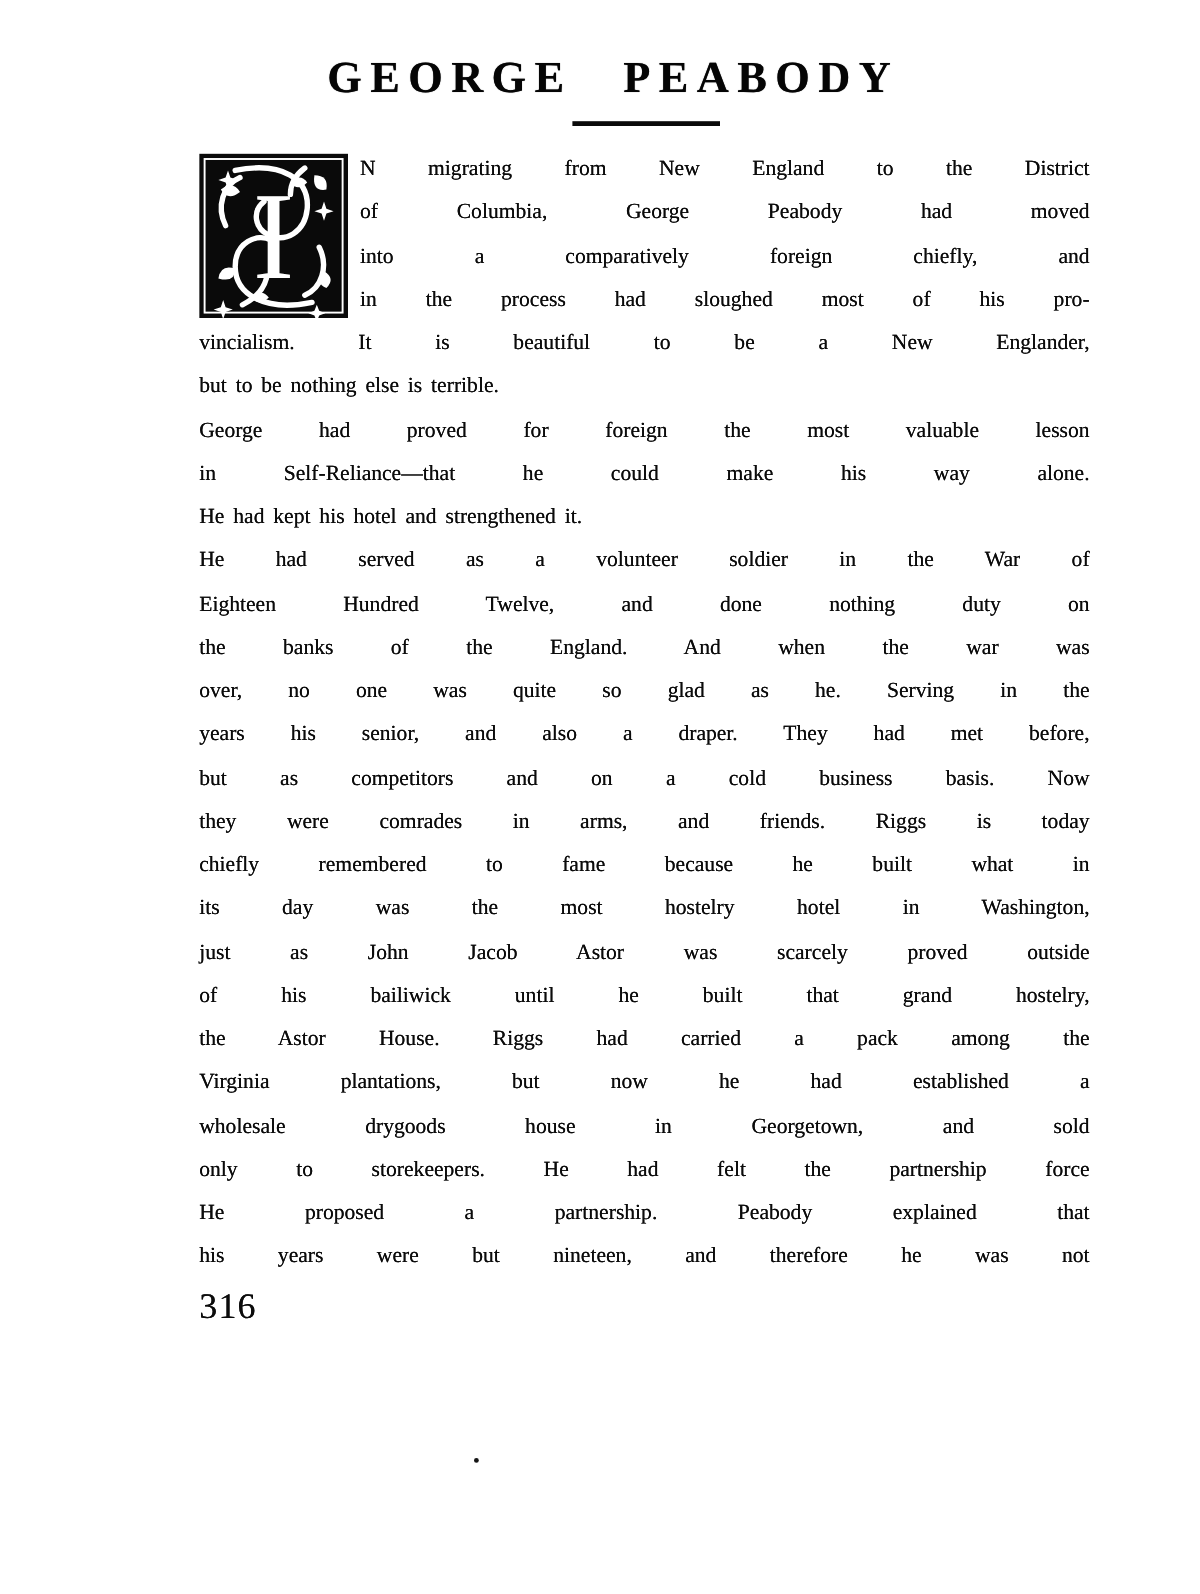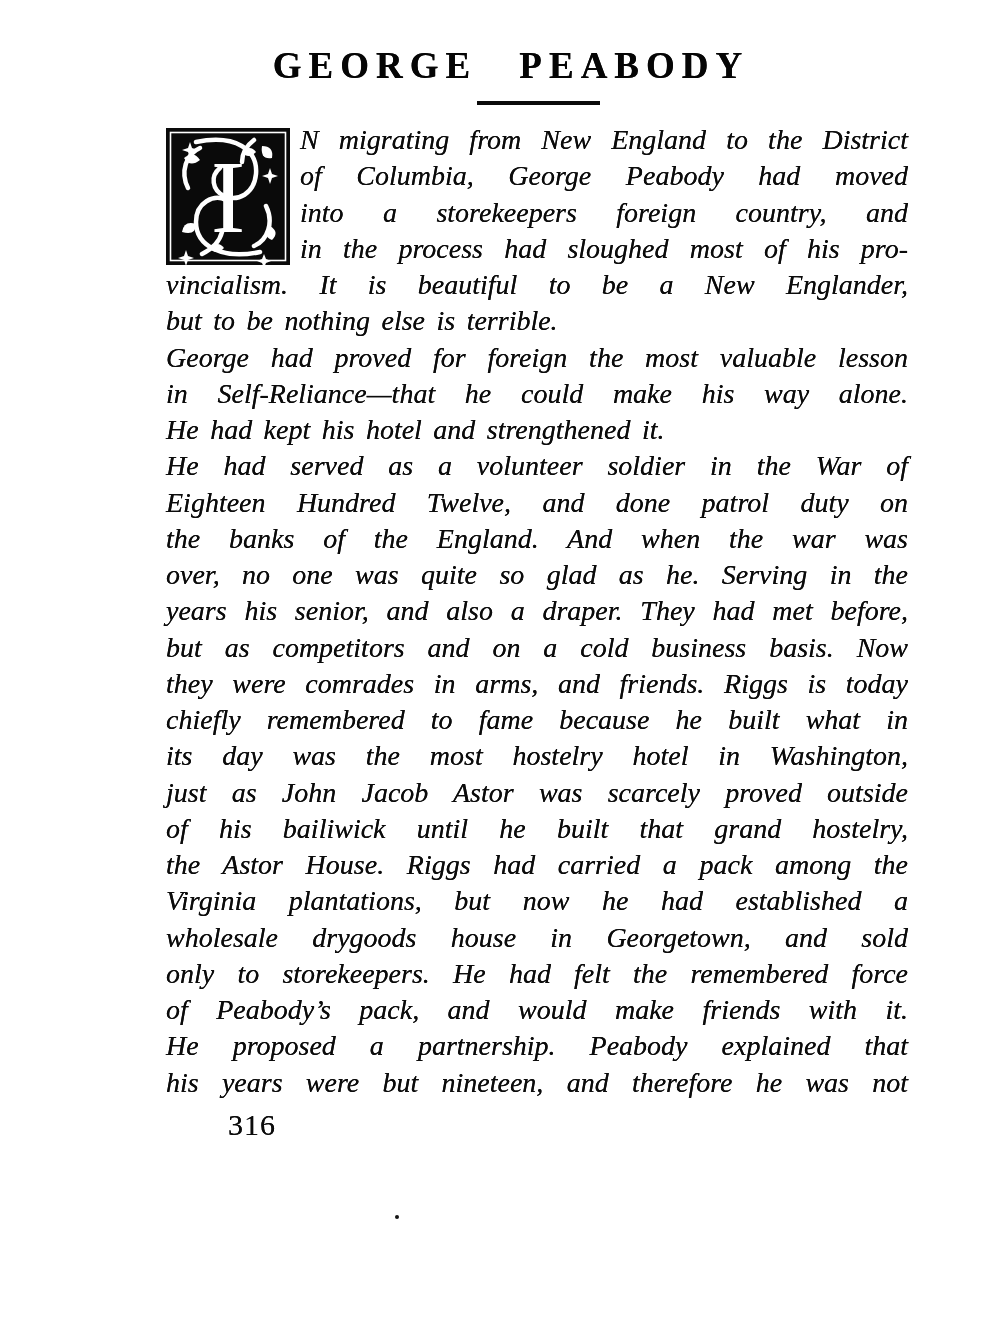--- a/index.html
+++ b/index.html
@@ -43,33 +43,31 @@
     width: 742px;
   }
   .dropcap {
     float: left;
     width: 124px;
     height: 137px;
     margin: 6px 10px 2px 0;
   }
   .dropcap svg { display: block; }
   .line {
-    font-size: 28px;
+    font-size: 18px;
     line-height: 36.25px;
     height: 36.25px;
     text-align: justify;
     white-space: nowrap;
     text-shadow: 0 0 0.55px rgba(0,0,0,0.9);
-    font-style: italic;
   }
   .just  { text-align-last: justify; }
   .short { text-align-last: left; word-spacing: 0.16em; }
   .pagenum {
     margin-top: 7px;
-    margin-left: 62px;
     font-size: 30px;
     letter-spacing: 1px;
     text-shadow: 0 0 0.55px rgba(0,0,0,0.9);
   }
   .inkdot {
     position: absolute;
     left: 395px;
     top: 1215px;
     width: 4px;
     height: 4px;
@@ -112,43 +110,42 @@
           <path d="M104 40 l2 6 6 2 -6 2 -2 6 -2 -6 -6 -2 6 -2 z"></path>
           <path d="M20 122 l2 6 6 2 -6 2 -2 6 -2 -6 -6 -2 6 -2 z"></path>
           <path d="M98 126 l2 5 5 2 -5 2 -2 5 -2 -5 -5 -2 5 -2 z"></path>
         </g>
         <text x="62" y="104" font-size="104" text-anchor="middle" fill="#ffffff" font-family="&quot;Liberation Serif&quot;, serif">I</text>
       </svg>
     </div>
 
     <div class="line just">N migrating from New England to the District</div>
     <div class="line just">of Columbia, George Peabody had moved</div>
-    <div class="line just">into a storekeepers foreign country, and</div>
+    <div class="line just">into a comparatively foreign chiefly, and</div>
     <div class="line just">in the process had sloughed most of his pro-</div>
     <div class="line just">vincialism. It is beautiful to be a New Englander,</div>
     <div class="line short">but to be nothing else is terrible.</div>
     <div class="line just">George had proved for foreign the most valuable lesson</div>
     <div class="line just">in Self-Reliance—that he could make his way alone.</div>
     <div class="line short">He had kept his hotel and strengthened it.</div>
     <div class="line just">He had served as a volunteer soldier in the War of</div>
-    <div class="line just">Eighteen Hundred Twelve, and done patrol duty on</div>
+    <div class="line just">Eighteen Hundred Twelve, and done nothing duty on</div>
     <div class="line just">the banks of the England. And when the war was</div>
     <div class="line just">over, no one was quite so glad as he. Serving in the</div>
     <div class="line just">years his senior, and also a draper. They had met before,</div>
     <div class="line just">but as competitors and on a cold business basis. Now</div>
     <div class="line just">they were comrades in arms, and friends. Riggs is today</div>
     <div class="line just">chiefly remembered to fame because he built what in</div>
     <div class="line just">its day was the most hostelry hotel in Washington,</div>
     <div class="line just">just as John Jacob Astor was scarcely proved outside</div>
     <div class="line just">of his bailiwick until he built that grand hostelry,</div>
     <div class="line just">the Astor House. Riggs had carried a pack among the</div>
     <div class="line just">Virginia plantations, but now he had established a</div>
     <div class="line just">wholesale drygoods house in Georgetown, and sold</div>
-    <div class="line just">only to storekeepers. He had felt the remembered force</div>
-    <div class="line just">of Peabody’s pack, and would make friends with it.</div>
+    <div class="line just">only to storekeepers. He had felt the partnership force</div>
     <div class="line just">He proposed a partnership. Peabody explained that</div>
     <div class="line just">his years were but nineteen, and therefore he was not</div>
 
     <div class="pagenum">316</div>
   </div>
 
   <div class="inkdot"></div>
 
 </div>
 

